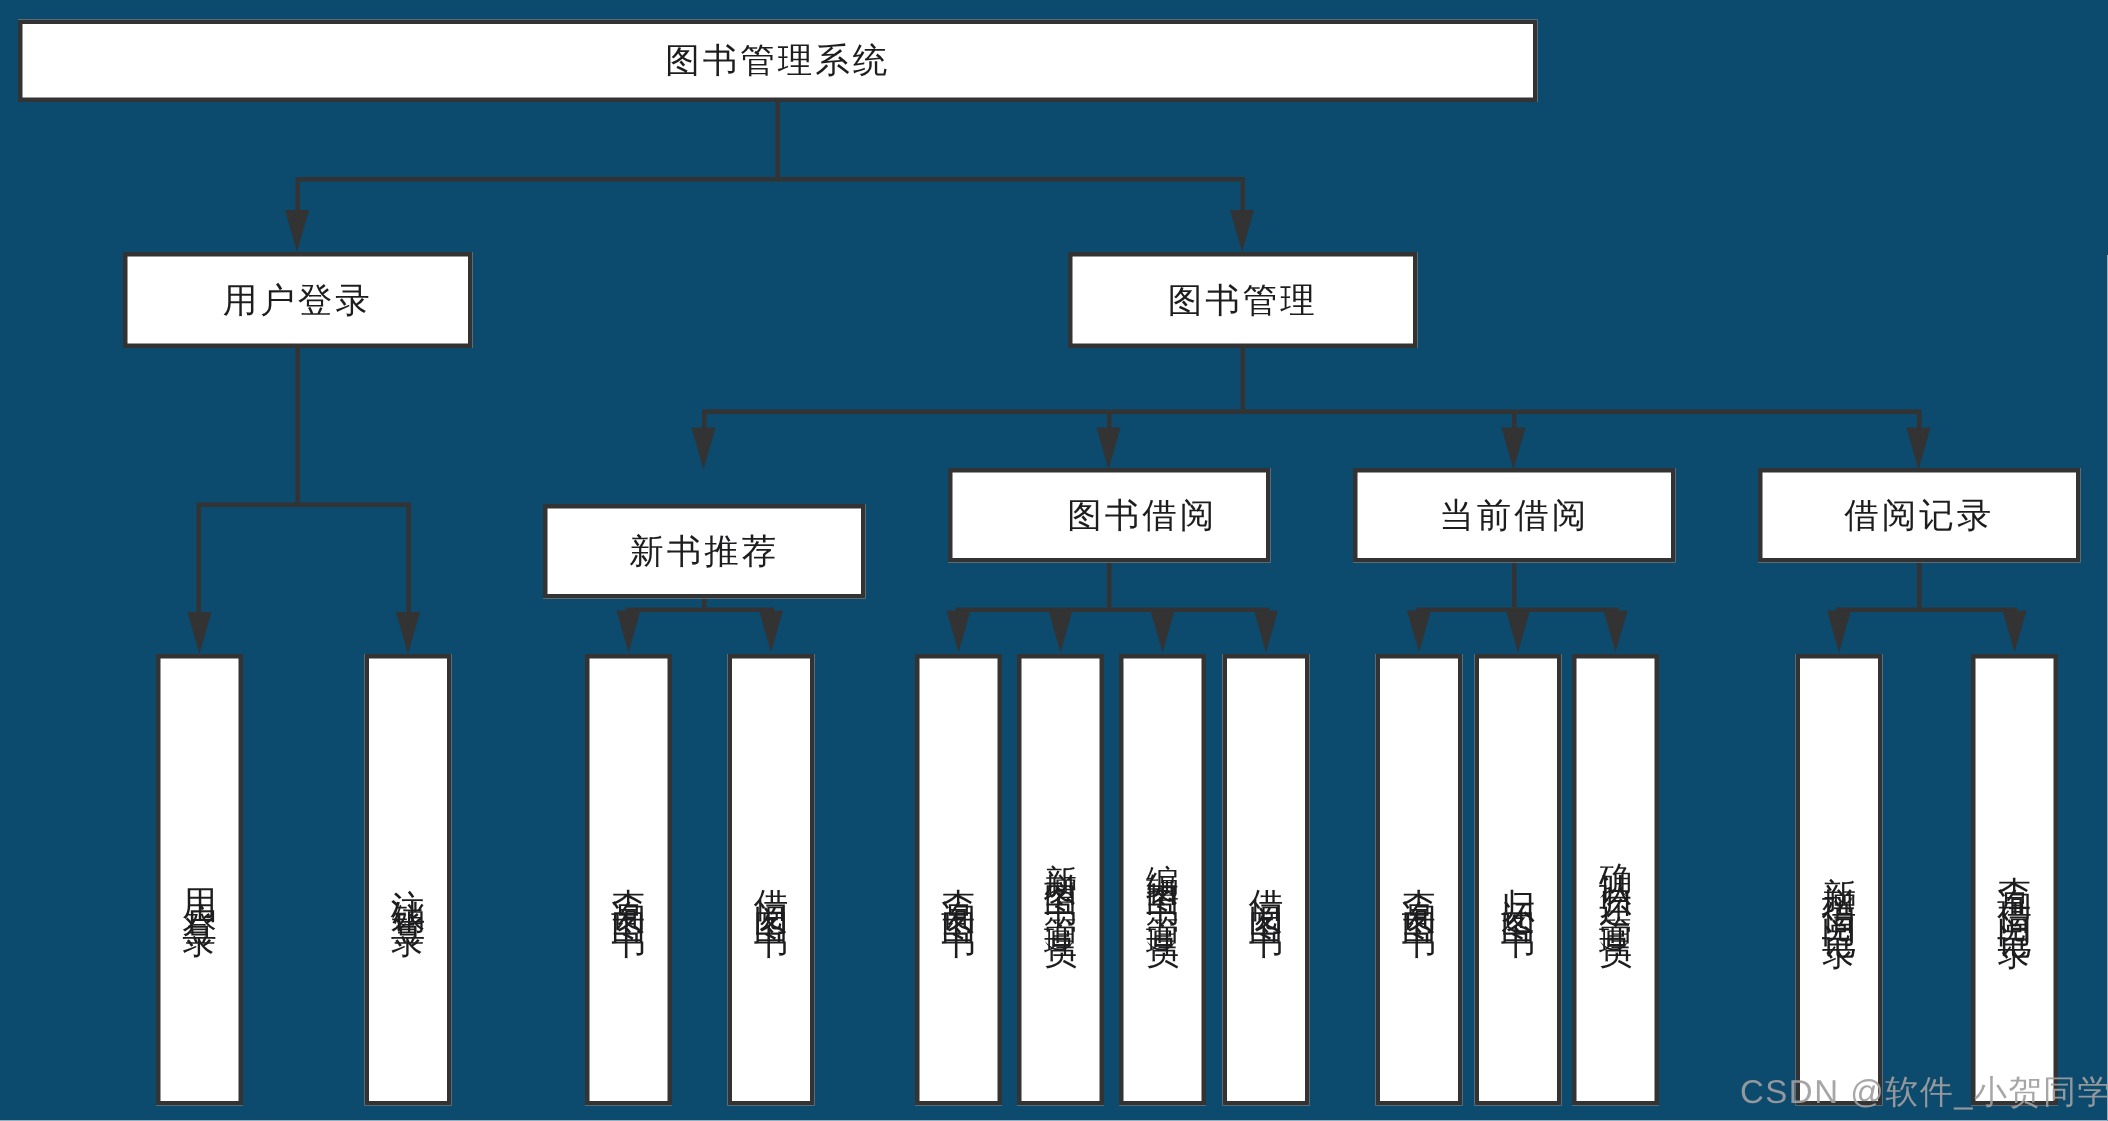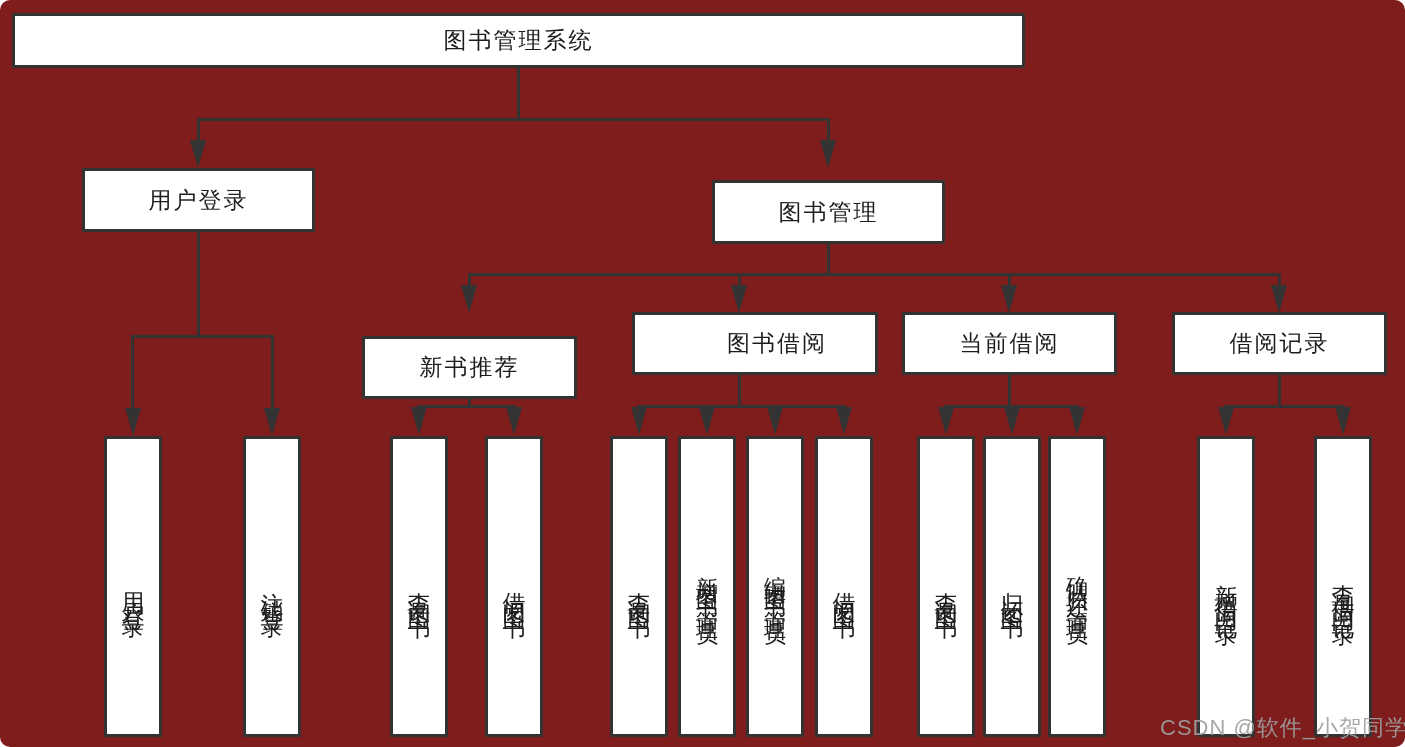--- a/index.html
+++ b/index.html
@@ -1,18 +1,18 @@
 <!DOCTYPE html>
 <html><head>
 <meta charset="utf-8">
 <style>
   html,body{margin:0;padding:0;background:#ffffff;}
   .canvas{
-    position:relative;width:1405px;height:747px;background:#7f1d1d;
-    font-family:"Liberation Sans","DejaVu Sans",sans-serif;overflow:hidden;border-radius:10px;
+    position:relative;width:1405px;height:747px;background:#0c4a6e;
+    font-family:"Liberation Sans","DejaVu Sans",sans-serif;overflow:hidden;
   }
   .node{
     position:absolute;box-sizing:border-box;border:3px solid #333333;
     background:#ffffff;display:flex;align-items:center;justify-content:center;
     font-size:23px;color:#1d1d1f;z-index:2;
   }
   .hnode{letter-spacing:2px;}
   .vnode{
     writing-mode:vertical-rl;text-orientation:mixed;
     letter-spacing:8px;line-height:1;padding-top:6px;
@@ -44,21 +44,21 @@
   <div class="vline" style="left:517px;top:68px;height:50px;"></div>
   <div class="hline" style="left:197px;top:118px;width:633px;"></div>
   <div class="vline" style="left:197px;top:121px;height:20px;"></div>
   <div class="arr" style="left:190px;top:140px;"></div>
   <div class="vline" style="left:827px;top:121px;height:20px;"></div>
   <div class="arr" style="left:820px;top:140px;"></div>
 
   <div class="node hnode" style="left:82px;top:168px;width:233px;height:64px;">
     <span>用户登录</span>
   </div>
-  <div class="node hnode" style="left:712px;top:168px;width:233px;height:64px;margin-top:12px;">
+  <div class="node hnode" style="left:712px;top:168px;width:233px;height:64px;">
     <span>图书管理</span>
   </div>
 
   <div class="vline" style="left:197px;top:232px;height:103px;"></div>
   <div class="hline" style="left:131px;top:335px;width:143px;"></div>
   <div class="vline" style="left:131px;top:338px;height:71px;"></div>
   <div class="arr" style="left:125px;top:408px;"></div>
   <div class="vline" style="left:271px;top:338px;height:71px;"></div>
   <div class="arr" style="left:264px;top:408px;"></div>
 
@@ -69,21 +69,21 @@
   <div class="vline" style="left:738px;top:276px;height:10px;"></div>
   <div class="arr" style="left:731px;top:285px;"></div>
   <div class="vline" style="left:1008px;top:276px;height:10px;"></div>
   <div class="arr" style="left:1001px;top:285px;"></div>
   <div class="vline" style="left:1278px;top:276px;height:10px;"></div>
   <div class="arr" style="left:1271px;top:285px;"></div>
 
   <div class="node hnode" style="left:362px;top:312px;width:215px;height:63px;margin-top:24px;">
     <span>新书推荐</span>
   </div>
-  <div class="node hnode" style="left:632px;top:312px;width:246px;height:63px;padding-left:44px;">
+  <div class="node hnode" style="left:632px;top:312px;width:215px;height:63px;padding-left:44px;">
     <span>图书借阅</span>
   </div>
   <div class="node hnode" style="left:902px;top:312px;width:215px;height:63px;text-align:center;">
     <span>当前借阅</span>
   </div>
   <div class="node hnode" style="left:1172px;top:312px;width:215px;height:63px;">
     <span>借阅记录</span>
   </div>
 
   <div class="vline" style="left:468px;top:375px;height:30px;"></div>

